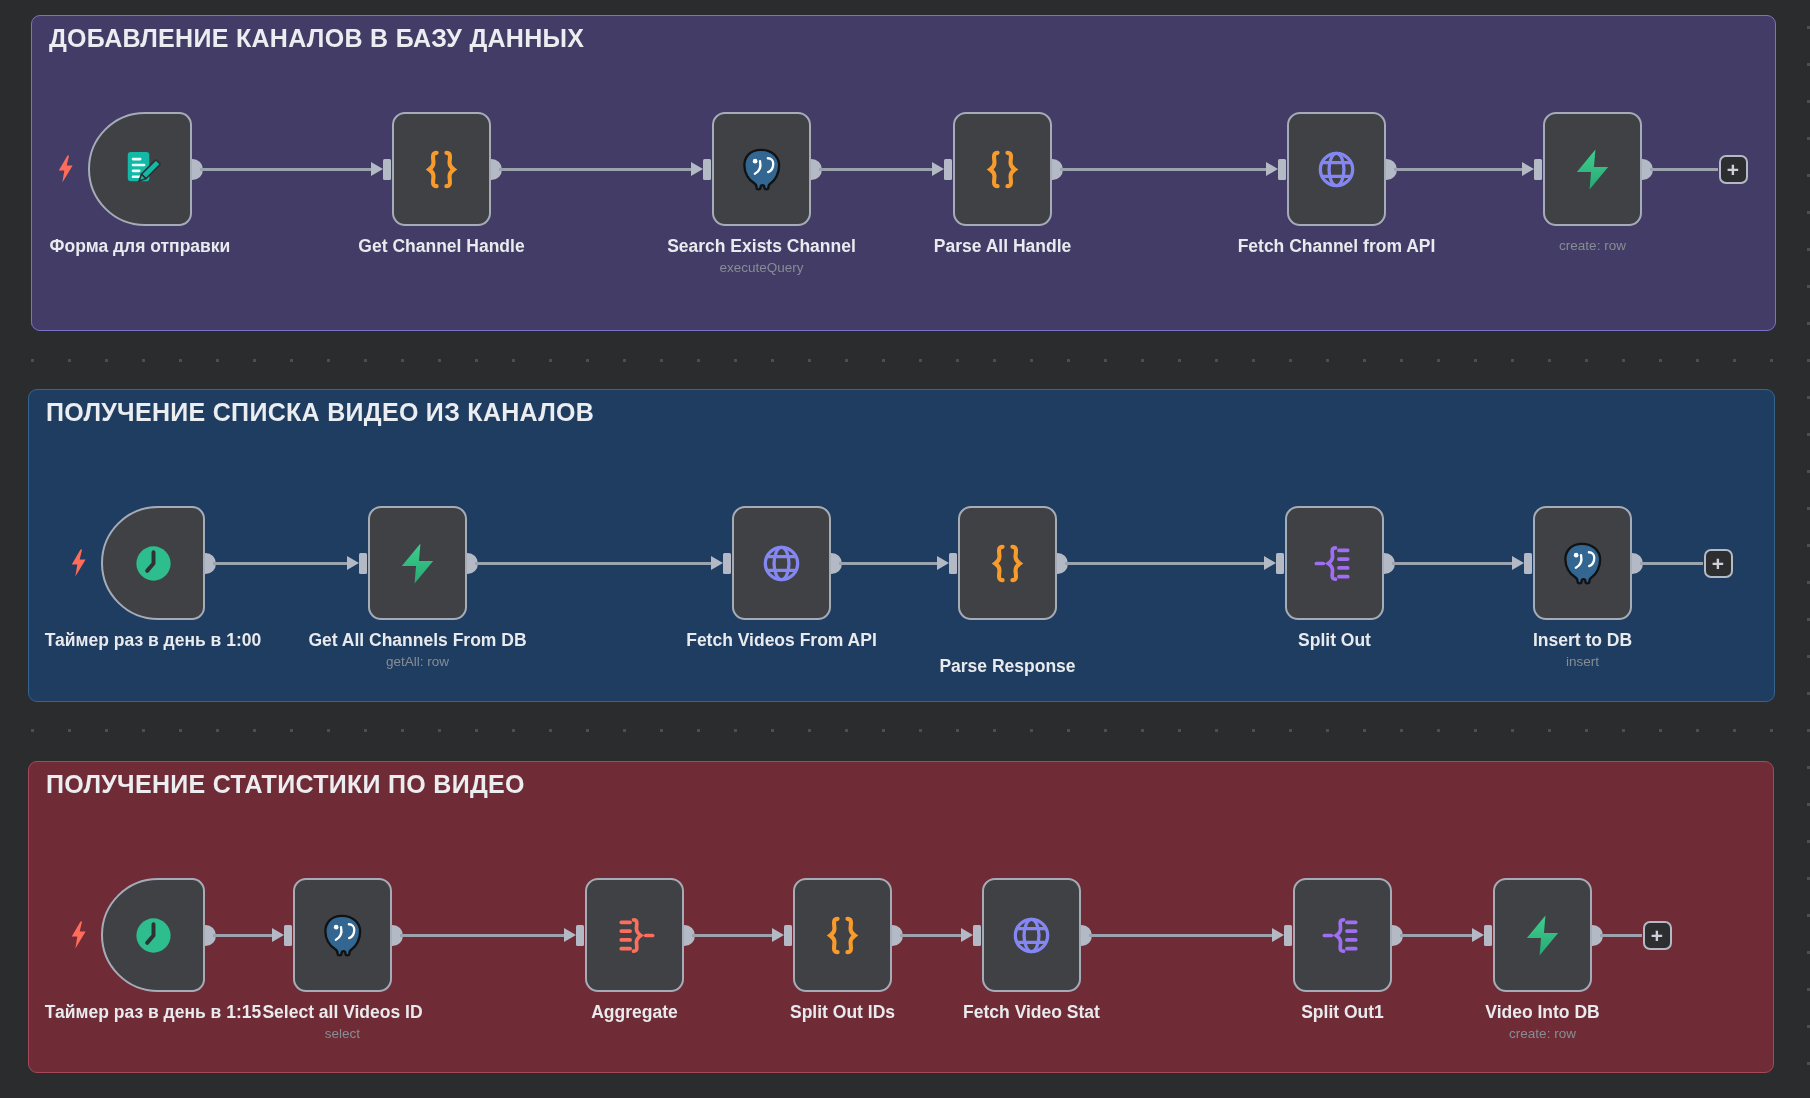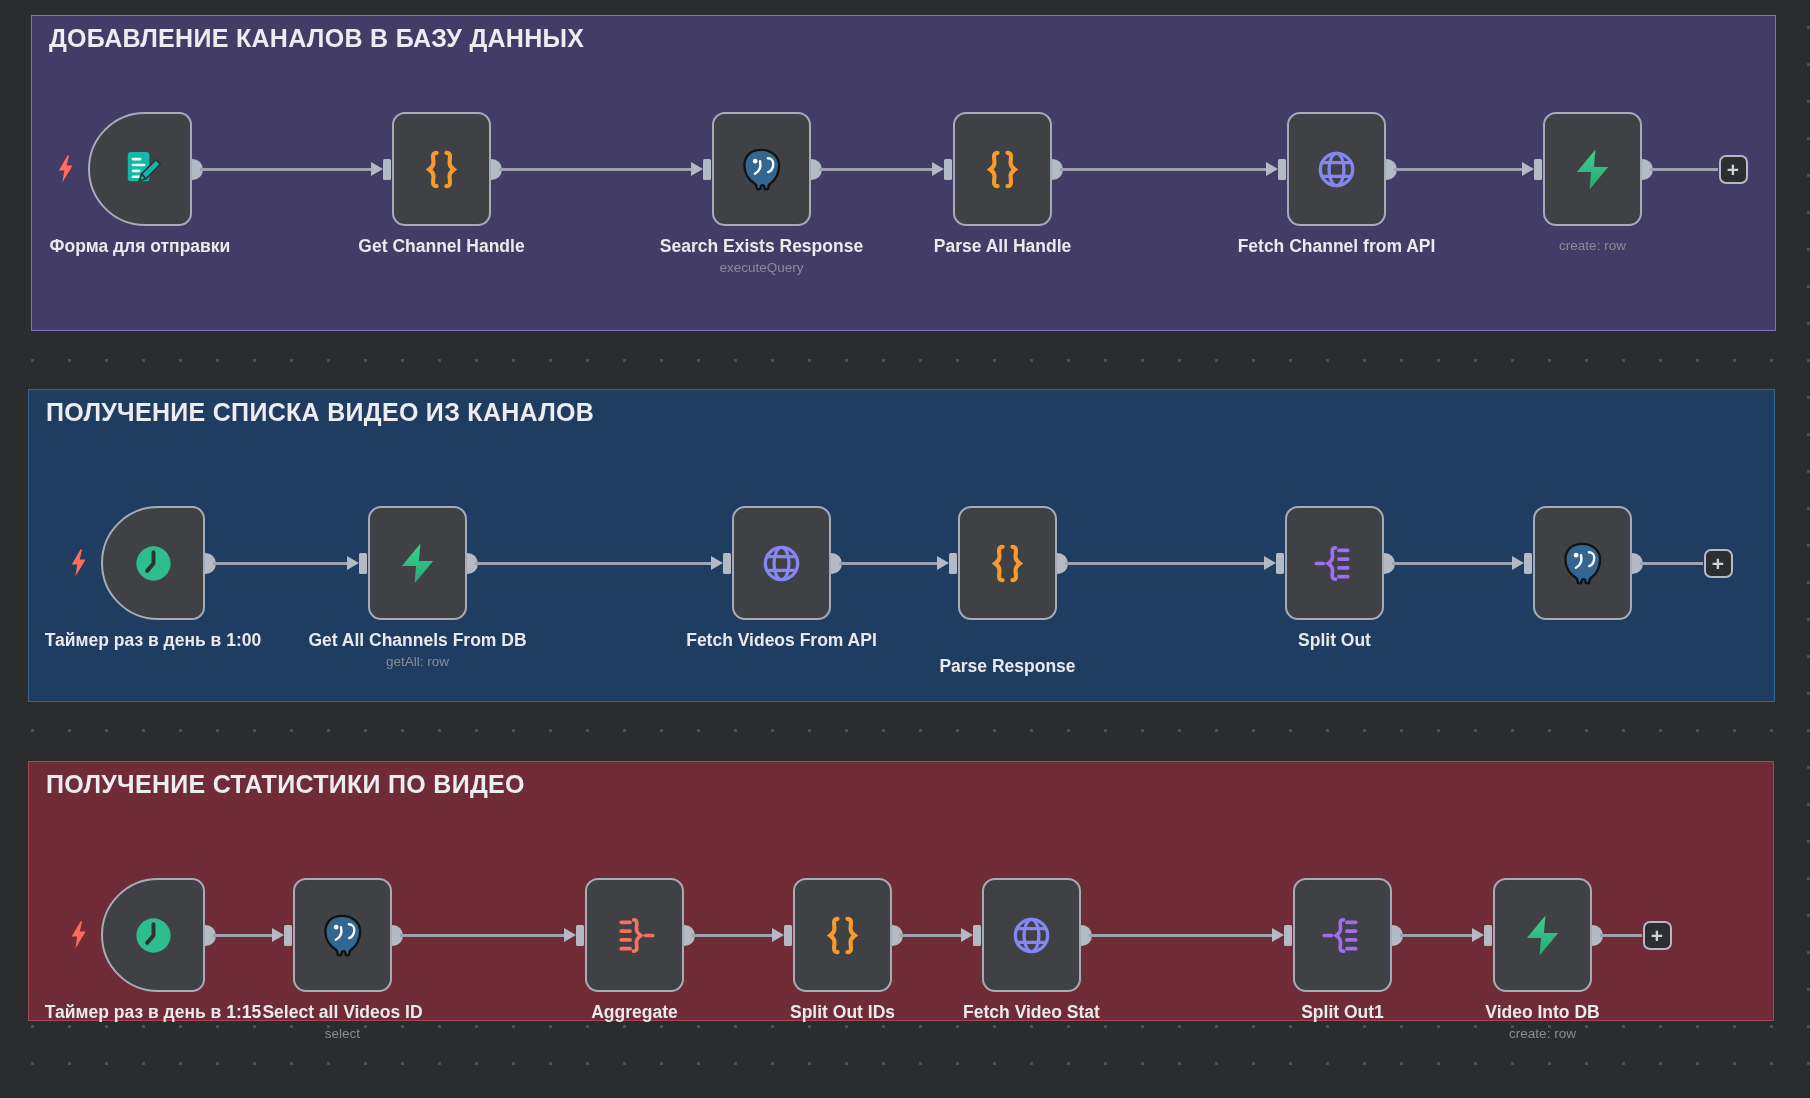--- a/index.html
+++ b/index.html
@@ -1,21 +1,21 @@
 <!DOCTYPE html>
 <html><head>
 <meta charset="utf-8">
 <style>
   html,body{margin:0;padding:0;background:#1f2022;}
   #page{position:relative;width:1810px;height:1098px;overflow:hidden;
     background-color:#2b2c2e;
     background-image:radial-gradient(circle,#4c4e51 1.6px,transparent 1.9px);
     background-size:37px 37px;background-position:14px 9px;
     font-family:"Liberation Sans",sans-serif;}
-  .sticky{position:absolute;border-radius:0;border:1px solid transparent;z-index:1;box-sizing:border-box;}
+  .sticky{position:absolute;border-radius:9px;border:1px solid transparent;z-index:1;box-sizing:border-box;}
   .sticky-title{position:absolute;left:17px;top:8px;margin:0;font-size:25px;font-weight:700;
     color:#ebedf1;letter-spacing:.3px;white-space:nowrap;}
   .node{position:absolute;height:114px;background:#3f4144;border:2px solid #a5acb8;
     border-radius:13px;box-sizing:border-box;display:flex;align-items:center;justify-content:center;z-index:3;}
   .node.trigger{border-radius:58px 13px 13px 58px;}
   .icon{display:flex;align-items:center;justify-content:center;}
   .icon svg{width:47px;height:47px;display:block;}
   .nlabel{position:absolute;width:240px;text-align:center;z-index:4;pointer-events:none;}
   .ltext{color:#e8eaee;font-size:17.5px;font-weight:700;line-height:1.28;}
   .lsub{color:#878d95;font-size:13.5px;font-weight:400;margin-top:3px;}
@@ -32,21 +32,21 @@
 </head>
 <body>
 
 <div id="page">
   <section class="sticky" id="sticky-0" style="left: 31px; top: 15px; width: 1745px; height: 316px; background: rgb(66, 60, 102); border-color: rgb(123, 113, 201);">
     <h2 class="sticky-title">ДОБАВЛЕНИЕ КАНАЛОВ В БАЗУ ДАННЫХ</h2>
   </section>
   <section class="sticky" id="sticky-1" style="left: 28px; top: 389px; width: 1747px; height: 313px; background: rgb(30, 61, 96); border-color: rgb(53, 100, 143);">
     <h2 class="sticky-title">ПОЛУЧЕНИЕ СПИСКА ВИДЕО ИЗ КАНАЛОВ</h2>
   </section>
-  <section class="sticky" id="sticky-2" style="left: 28px; top: 761px; width: 1746px; height: 260px; background: rgb(112, 44, 54); border-color: rgb(165, 72, 90);">
+  <section class="sticky" id="sticky-2" style="left: 28px; top: 761px; width: 1746px; height: 312px; background: rgb(112, 44, 54); border-color: rgb(165, 72, 90);">
     <h2 class="sticky-title">ПОЛУЧЕНИЕ СТАТИСТИКИ ПО ВИДЕО</h2>
   </section>
 <div class="bolt" style="left: 56px; top: 153px;"><svg viewBox="0 0 24 36" width="19" height="32">
      <path d="M14.5 1 L3.5 20 h7 L8 35 L21 13.5 h-7.5 L16.5 1 z" fill="#ff6d5a"></path>
       </svg></div>
     <div class="node trigger" style="left: 88px; top: 112px; width: 104px;">
       <div class="icon">
         <svg viewBox="0 0 48 48">
      <rect x="11" y="6" width="22" height="30" rx="3" fill="#14b8a6"></rect>
      <rect x="15" y="12" width="10" height="2.8" rx="1.4" fill="#eafdfa"></rect>
@@ -86,21 +86,21 @@
       <div class="icon">
         <svg viewBox="0 0 48 48">
      <path fill="#336791" stroke="#101214" stroke-width="2.4" stroke-linejoin="round" d="M23.5 4 C12.5 4 6.5 11 6.5 20 c0 8 4.5 14.5 9.5 17.5 2 1.2 3 3 3 5 0 2.4 4 2.4 4 0 0-1.6 1-2.6 2-2.6 s2 1 2 2.6 c0 2.4 4 2.4 4 0 0-2 1-3.8 3-5 C38.5 34.5 42 27.5 42 20 42 11 34.5 4 23.5 4 z"></path>
      <path fill="none" stroke="#fff" stroke-width="2.4" stroke-linecap="round" d="M30.5 12.5 c3.2 0 5.5 2.3 5.5 5.5 0 4.2-2.2 7.5-5.2 8.6"></path>
      <circle cx="17.5" cy="15.5" r="2.4" fill="#fff"></circle>
      <path fill="none" stroke="#fff" stroke-width="2.4" stroke-linecap="round" d="M22.5 15.5 c1.2 5.5-.8 10.5-5.3 12.8"></path>
         </svg>
       </div>
     </div>
     <div class="nlabel" style="left: 641.5px; top: 235px;">
-      <div class="ltext">Search Exists Response</div>
+      <div class="ltext">Search Exists Channel</div>
       <div class="lsub">executeQuery</div>
     </div>
     <div class="out-dot" style="left: 800.5px; top: 158.5px;"></div>
     <div class="conn-line" style="left: 819px; top: 167.5px; width: 114px;"></div>
     <div class="arrow" style="left: 932px; top: 162px;"></div>
     <div class="in-bar" style="left: 944px; top: 158.5px;"></div>
     <div class="node" style="left: 953px; top: 112px; width: 99px;">
       <div class="icon">
         <svg viewBox="0 0 48 48" fill="none" stroke="#f89b2d" stroke-width="4.2" stroke-linecap="round">
      <path d="M19 7 C13.5 7 15.8 13 15.8 17 C15.8 21 11.5 24 11.5 24 C11.5 24 15.8 27 15.8 31 C15.8 35 13.5 41 19 41"></path>
@@ -241,20 +241,24 @@
     <div class="node" style="left: 1533px; top: 506px; width: 99px;">
       <div class="icon">
         <svg viewBox="0 0 48 48">
      <path fill="#336791" stroke="#101214" stroke-width="2.4" stroke-linejoin="round" d="M23.5 4 C12.5 4 6.5 11 6.5 20 c0 8 4.5 14.5 9.5 17.5 2 1.2 3 3 3 5 0 2.4 4 2.4 4 0 0-1.6 1-2.6 2-2.6 s2 1 2 2.6 c0 2.4 4 2.4 4 0 0-2 1-3.8 3-5 C38.5 34.5 42 27.5 42 20 42 11 34.5 4 23.5 4 z"></path>
      <path fill="none" stroke="#fff" stroke-width="2.4" stroke-linecap="round" d="M30.5 12.5 c3.2 0 5.5 2.3 5.5 5.5 0 4.2-2.2 7.5-5.2 8.6"></path>
      <circle cx="17.5" cy="15.5" r="2.4" fill="#fff"></circle>
      <path fill="none" stroke="#fff" stroke-width="2.4" stroke-linecap="round" d="M22.5 15.5 c1.2 5.5-.8 10.5-5.3 12.8"></path>
         </svg>
       </div>
     </div>
+    <div class="nlabel" style="left: 1462.5px; top: 629px;">
+      <div class="ltext">Insert to DB</div>
+      <div class="lsub">insert</div>
+    </div>
     <div class="out-dot" style="left: 1621.5px; top: 552.5px;"></div>
     <div class="conn-line" style="left: 1640px; top: 561.5px; width: 62.5px;"></div>
     <div class="plus-btn" style="left: 1703.5px; top: 548.5px;">
       <span>+</span>
     </div>
     <div class="bolt" style="left: 69px; top: 919px;"><svg viewBox="0 0 24 36" width="19" height="32">
      <path d="M14.5 1 L3.5 20 h7 L8 35 L21 13.5 h-7.5 L16.5 1 z" fill="#ff6d5a"></path>
       </svg></div>
     <div class="node trigger" style="left: 101px; top: 878px; width: 104px;">
       <div class="icon">

